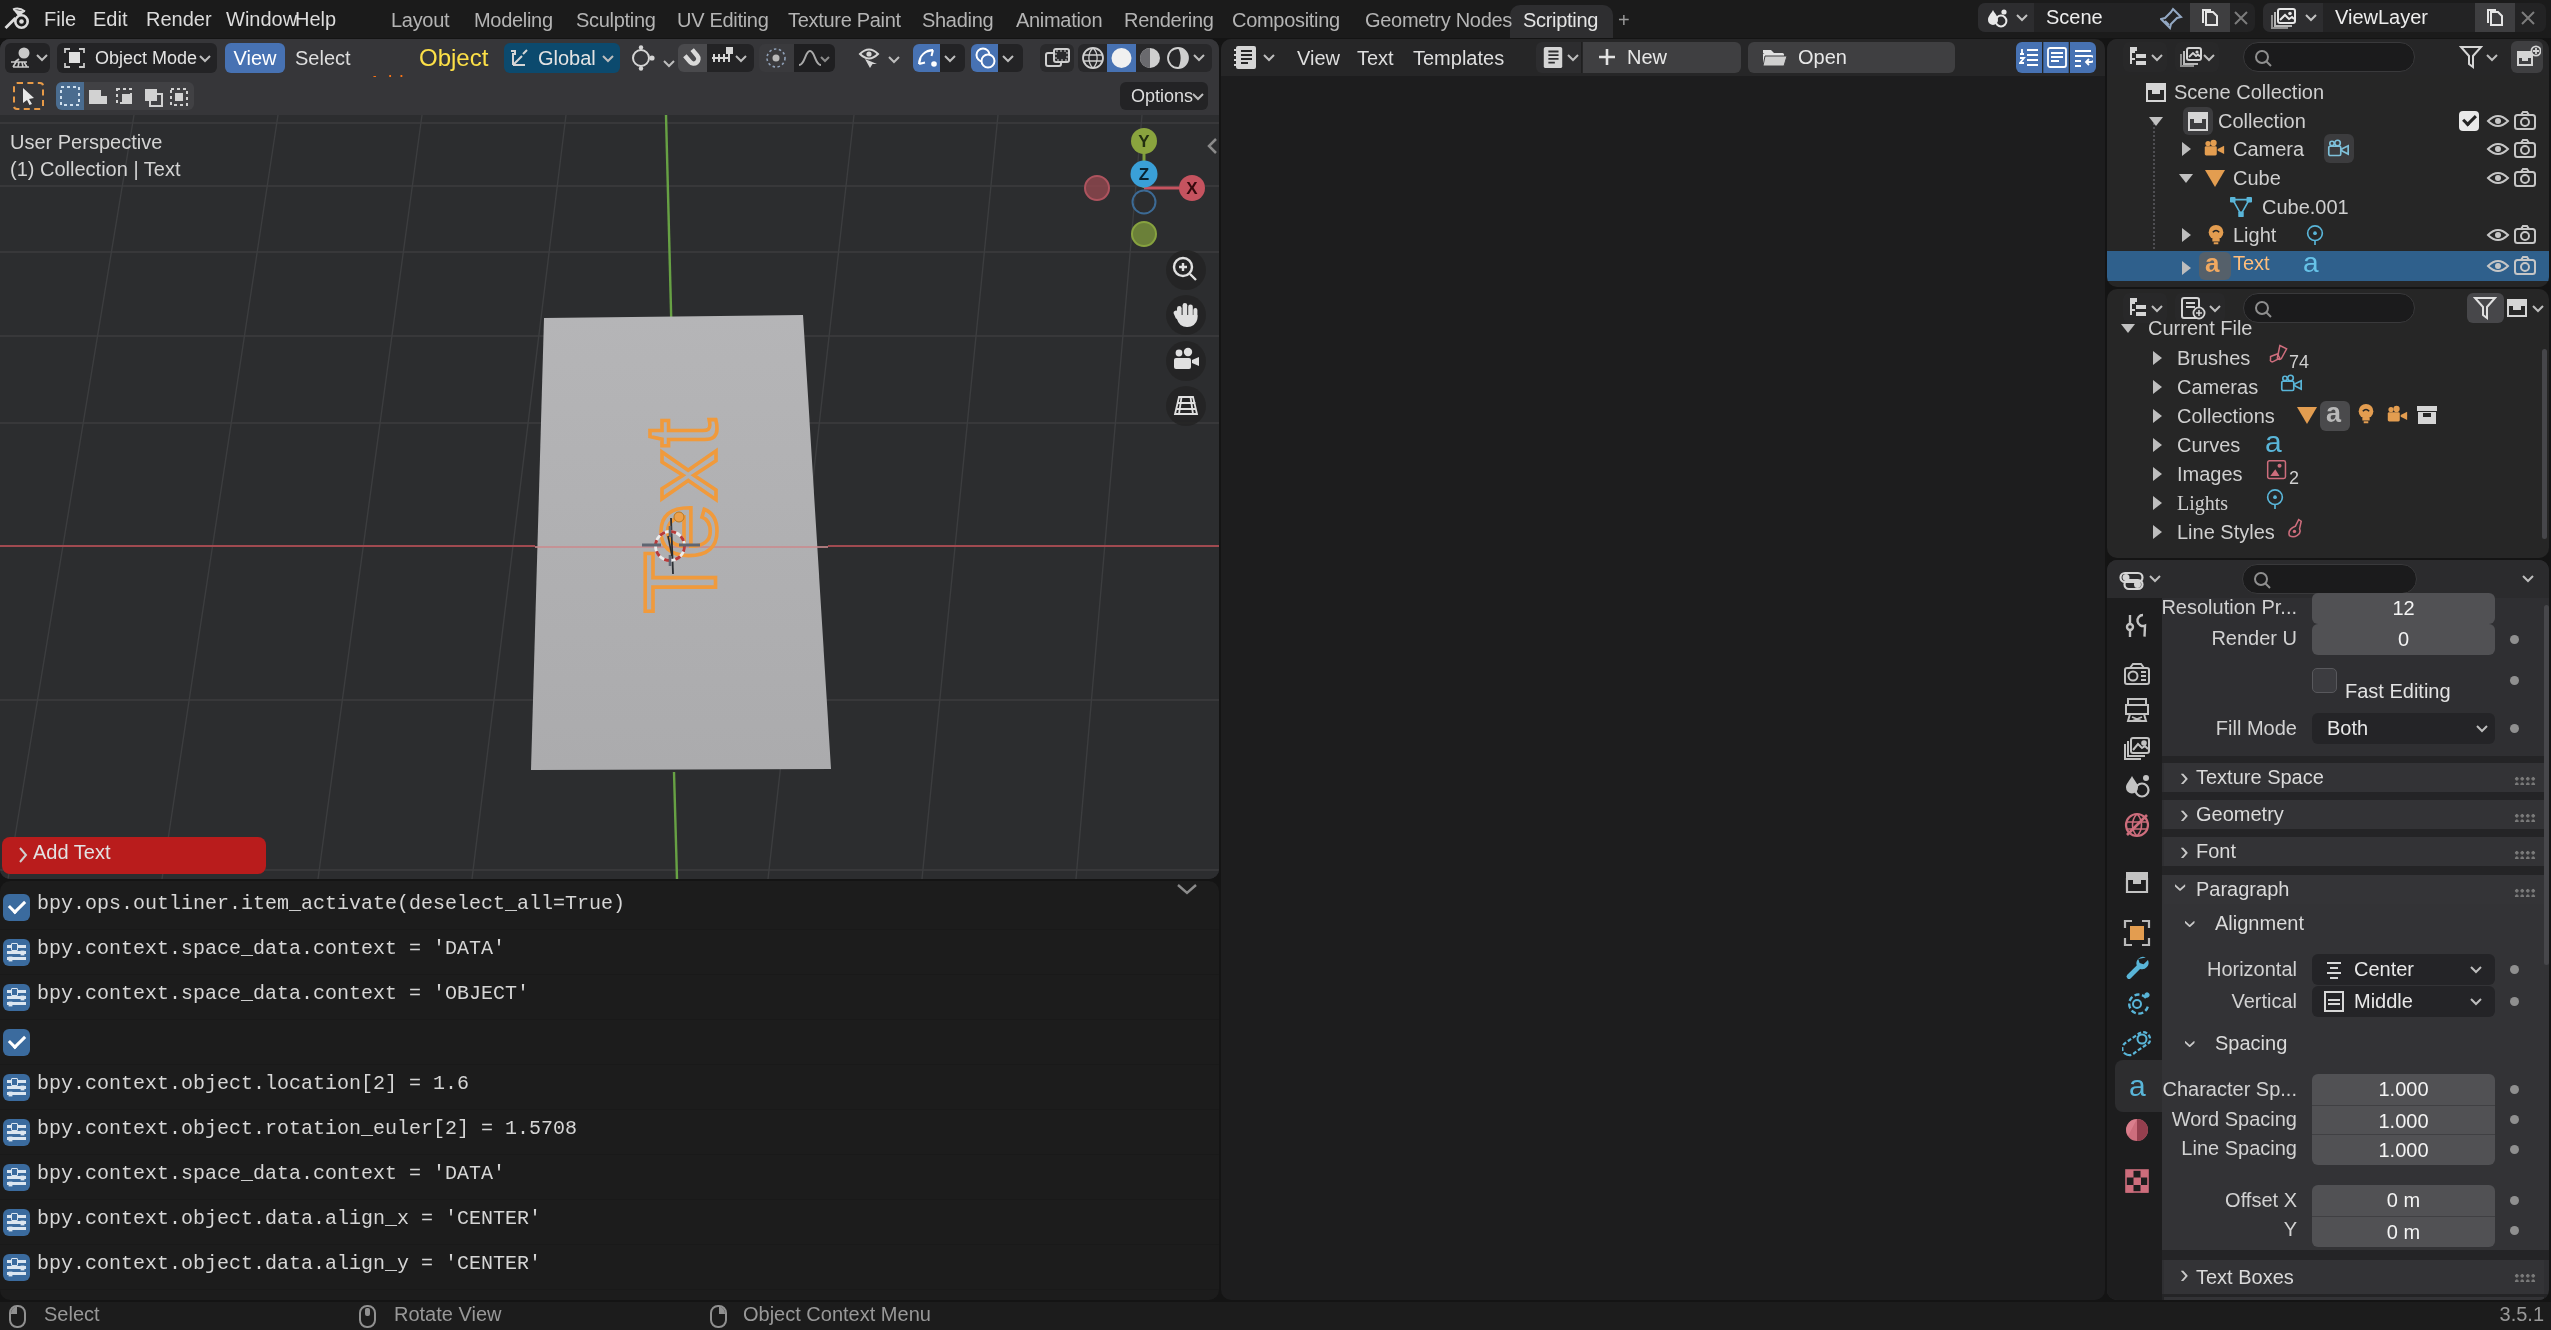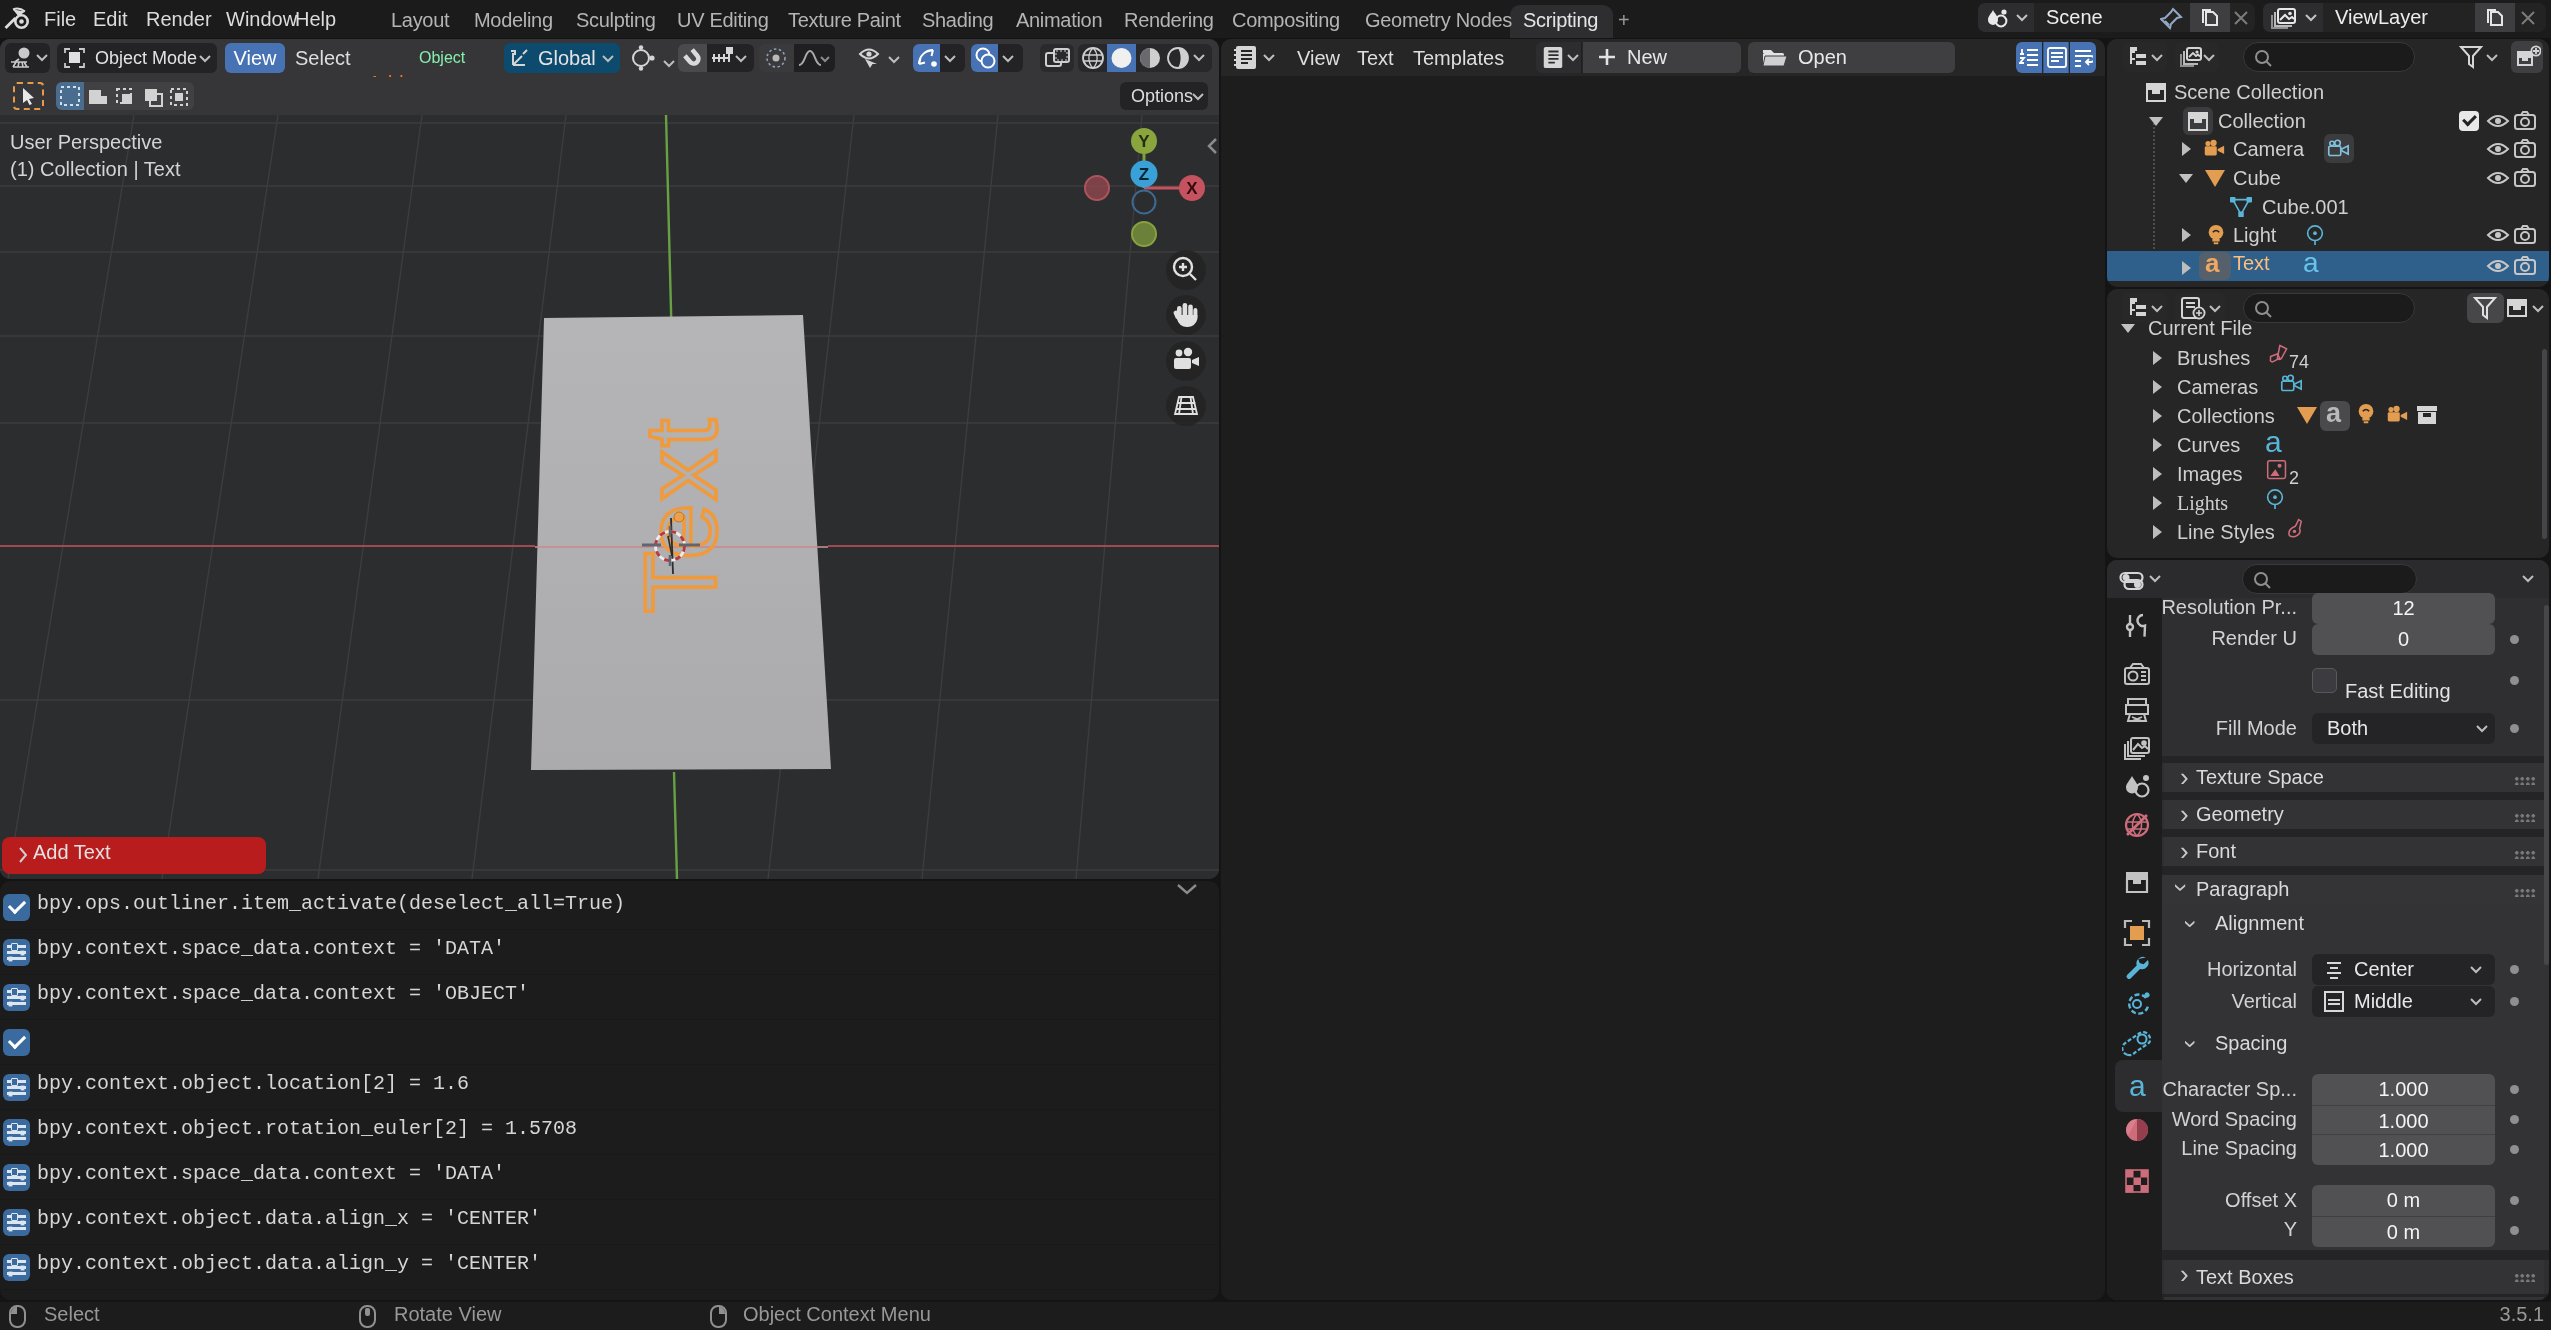--- a/index.html
+++ b/index.html
@@ -226,21 +226,21 @@
           <rect x="5" y="4" width="11" height="11" fill="#e0e0e0"></rect>
         </svg>
         <div class="abs" style="left:38px; top:0; height:30px; line-height:30px; color:#e3e3e3; font-size:18px;">Object Mode</div>
         <svg class="abs" style="left:142px; top:12px;" width="12" height="8">
             <path d="M1 1 L6 6 L11 1" stroke="#bdbdbd" fill="none" stroke-width="2"></path>
           </svg>
       </div>
       <div class="abs" style="left:225px; top:4px; width:60px; height:30px; background:#4772b3; border-radius:6px; text-align:center; line-height:30px; color:#fff; font-size:20px;">View</div>
       <div class="abs" style="left:295px; top:4px; height:30px; line-height:30px; color:#dedede; font-size:20px;">Select</div>
       <div class="abs" style="left:368px; top:4px; height:30px; line-height:30px; color:#f97316; font-size:20px;margin-top:25px;">Add</div>
-      <div class="abs" style="left:419px; top:4px; height:30px; line-height:30px; color:#86efac; font-size:16px;">Object</div>
+      <div class="abs" style="left:419px; top:4px; height:30px; line-height:30px; color:#fde047; font-size:24px;">Object</div>
       <div class="abs" style="left:504px; top:4px; width:116px; height:30px; background:#0c4a6e; border-radius:6px;">
         <svg class="abs" style="left:5px; top:4px;" width="22" height="22" viewBox="0 0 22 22">
           <path d="M4 18 L4 6 M4 18 L16 18 M4 18 L13 9" stroke="#d5d5d5" stroke-width="2" fill="none"></path>
           <path d="M2 4 h4 v4 M14 7 l4 -4" stroke="#d5d5d5" stroke-width="2" fill="none"></path>
         </svg>
         <div class="abs" style="left:34px; top:0; height:30px; line-height:30px; color:#e3e3e3; font-size:20px;">Global</div>
         <svg class="abs" style="left:98px; top:12px;" width="12" height="8">
             <path d="M1 1 L6 6 L11 1" stroke="#bdbdbd" fill="none" stroke-width="2"></path>
           </svg>
       </div>

